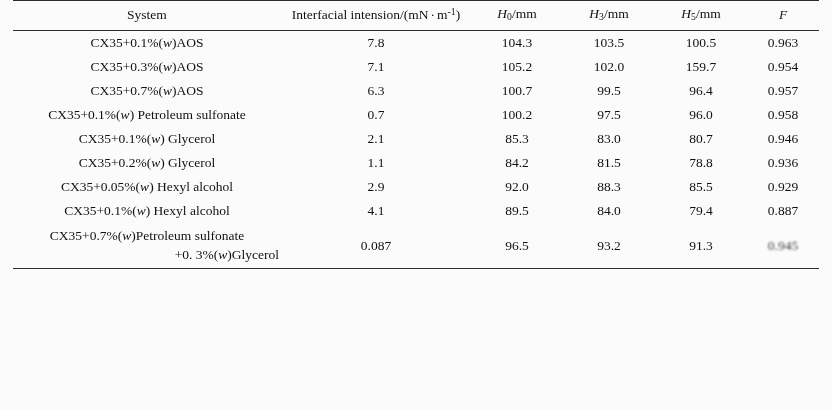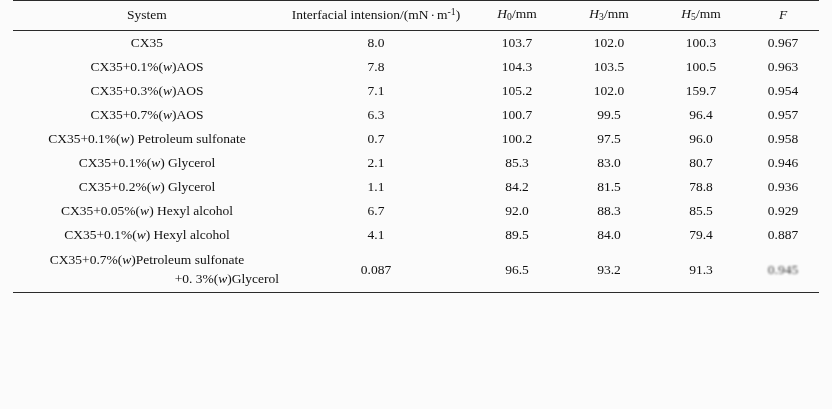--- a/index.html
+++ b/index.html
@@ -96,28 +96,20 @@
         <th class="sys-col"><span>System</span></th>
         <th><span>Interfacial intension/(mN</span><span class="mid-dot">·</span><span>m</span><sup>-1</sup><span>)</span></th>
         <th><i>H</i><sub>0</sub><span>/mm</span></th>
         <th><i>H</i><sub>3</sub><span>/mm</span></th>
         <th><i>H</i><sub>5</sub><span>/mm</span></th>
         <th><i>F</i></th>
       </tr>
     </thead>
     <tbody>
       <tr>
-        <td class="sys-cell"><span>CX35</span><i></i><span></span></td>
-        <td>8.0</td>
-        <td>103.7</td>
-        <td>102.0</td>
-        <td>100.3</td>
-        <td>0.967</td>
-      </tr>
-      <tr>
         <td class="sys-cell"><span>CX35+0.1%(</span><i>w</i><span>)AOS</span></td>
         <td>7.8</td>
         <td>104.3</td>
         <td>103.5</td>
         <td>100.5</td>
         <td>0.963</td>
       </tr>
       <tr>
         <td class="sys-cell"><span>CX35+0.3%(</span><i>w</i><span>)AOS</span></td>
         <td>7.1</td>
@@ -153,21 +145,21 @@
       <tr>
         <td class="sys-cell"><span>CX35+0.2%(</span><i>w</i><span>) Glycerol</span></td>
         <td>1.1</td>
         <td>84.2</td>
         <td>81.5</td>
         <td>78.8</td>
         <td>0.936</td>
       </tr>
       <tr>
         <td class="sys-cell"><span>CX35+0.05%(</span><i>w</i><span>) Hexyl alcohol</span></td>
-        <td>6.7</td>
+        <td>2.9</td>
         <td>92.0</td>
         <td>88.3</td>
         <td>85.5</td>
         <td>0.929</td>
       </tr>
       <tr>
         <td class="sys-cell"><span>CX35+0.1%(</span><i>w</i><span>) Hexyl alcohol</span></td>
         <td>4.1</td>
         <td>89.5</td>
         <td>84.0</td>

